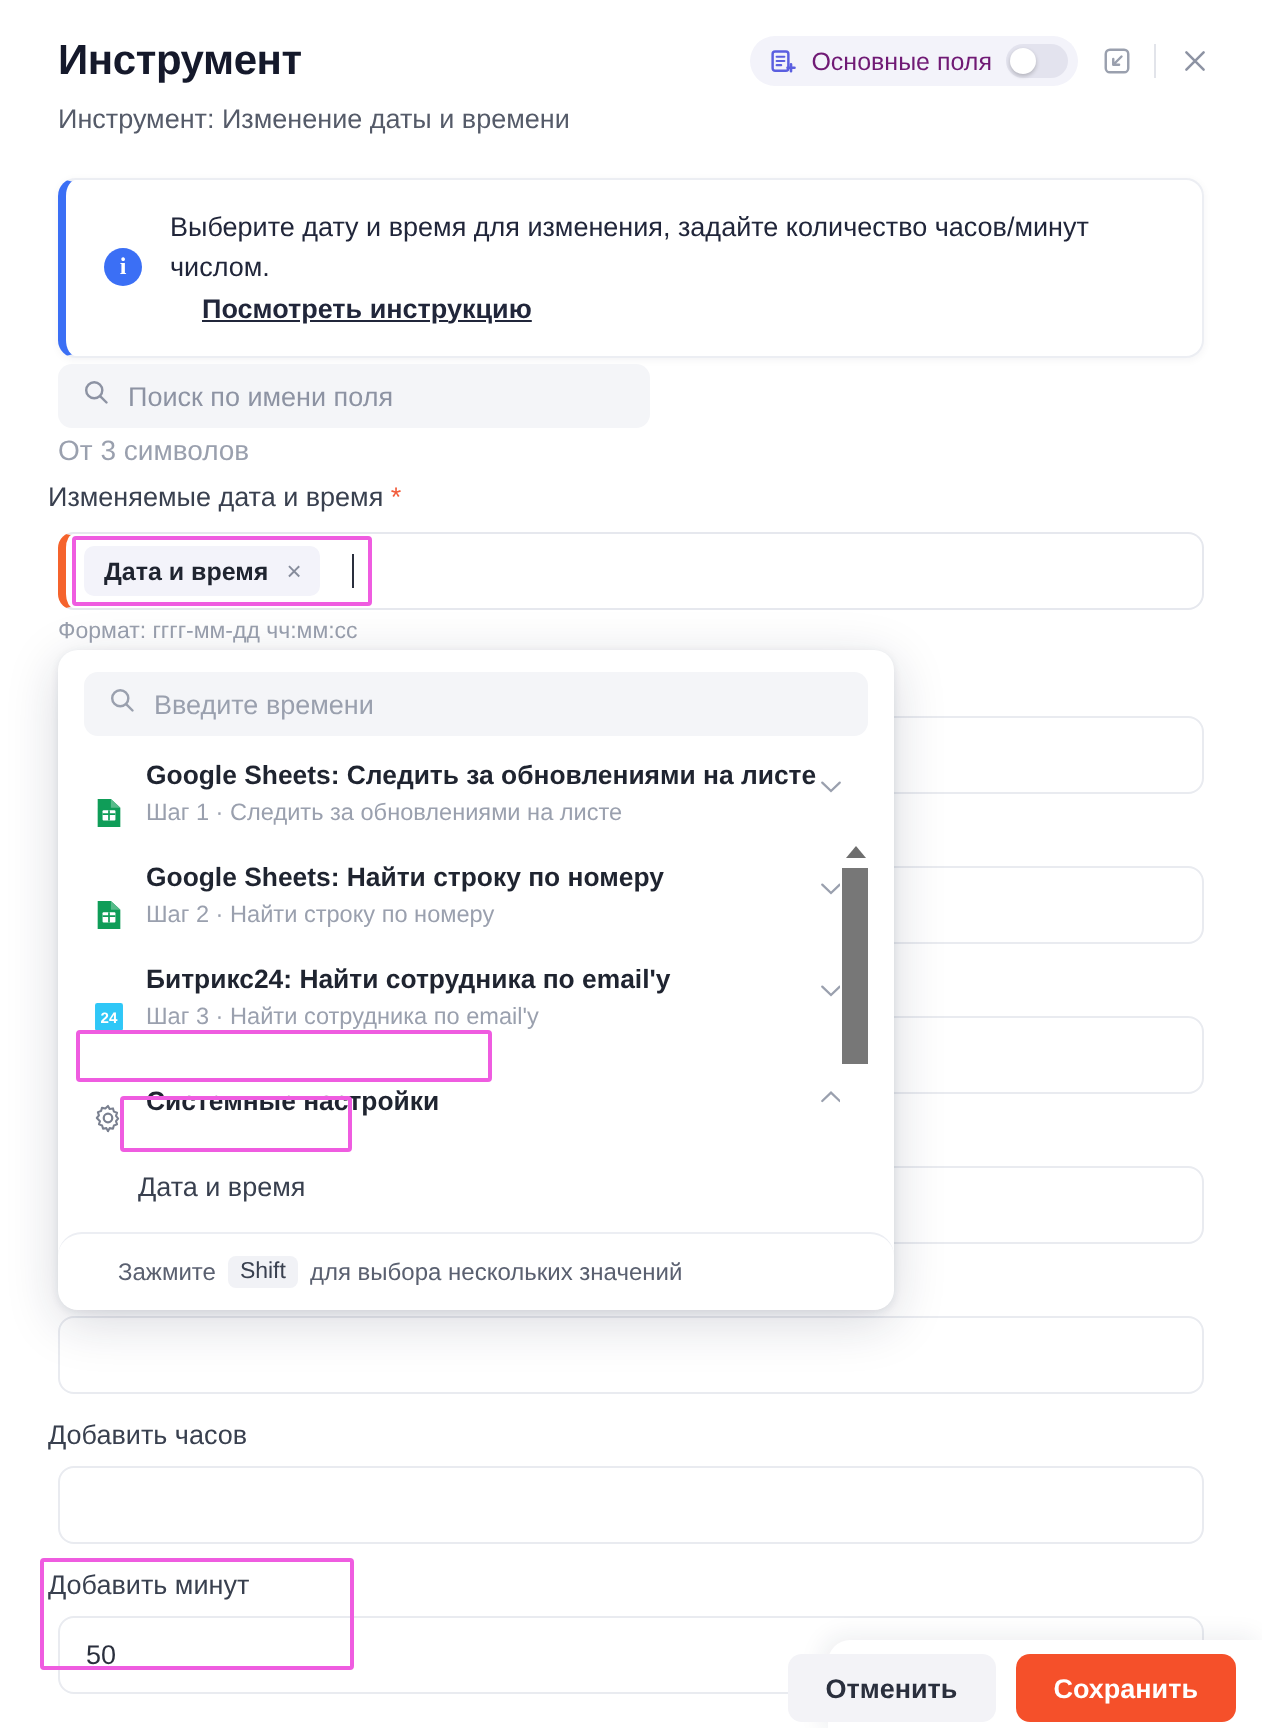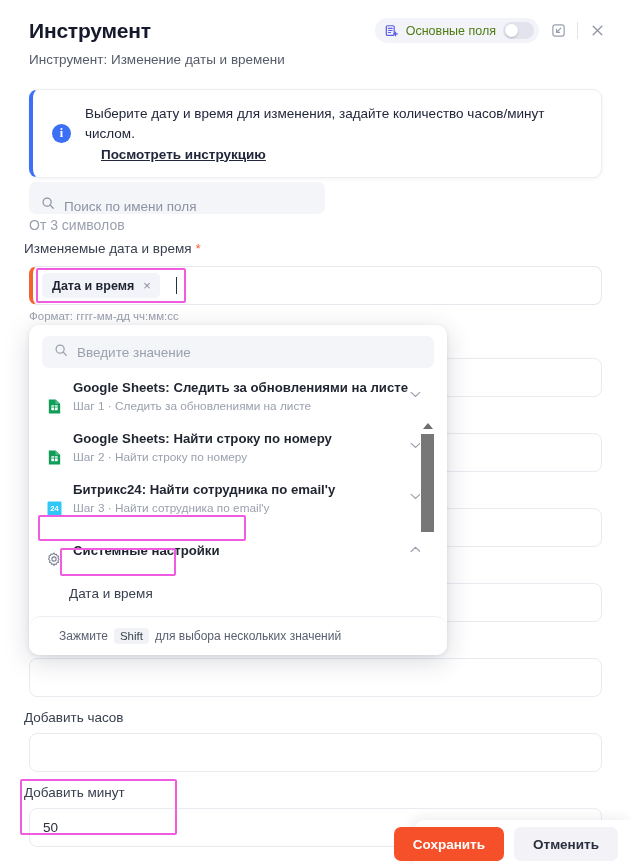--- a/index.html
+++ b/index.html
@@ -48,21 +48,21 @@
     display: flex;
     align-items: center;
     gap: 7px;
     background: #f3f3fa;
     border-radius: 20px;
     padding: 4px 5px 4px 10px;
   }
   .mf-icon { display:block; width:14px; height:14px; }
   .mf-label {
     font-size: 12.5px;
-    color: #4d7c0f;
+    color: #701a75;
     font-weight: 500;
     white-space: nowrap;
   }
   .switch {
     width: 31px; height: 17px;
     background: #e3e3ee;
     border-radius: 10px;
     position: relative;
     flex: none;
   }
@@ -130,21 +130,21 @@
   }
 
   
   .field-search {
     position: absolute;
     left: 29px; top: 182px;
     width: 296px; height: 32px;
     background: #f4f5f8;
     border-radius: 7px;
     display: flex;
-    align-items: flex-end;
+    align-items: center;
     gap: 9px;
     padding: 0 12px;
   }
   .field-search .ph { font-size: 13.5px; color: #8d93a3; }
   .hint-small {
     position: absolute;
     left: 29px; top: 217px;
     font-size: 14px;
     color: #9aa0ae;
   }
@@ -456,21 +456,21 @@
 
   <div class="dropdown">
 
     <div class="dd-search">
       <span>
         <svg width="14" height="14" viewBox="0 0 16 16" fill="none">
           <circle cx="7" cy="7" r="4.6" stroke="#9aa0ae" stroke-width="1.4"></circle>
           <path d="M10.5 10.5L14 14" stroke="#9aa0ae" stroke-width="1.4" stroke-linecap="round"></path>
         </svg>
       </span>
-      <span class="ph">Введите значение</span>
+      <span class="ph">Введите времени</span>
     </div>
 
     <div class="dd-list">
 
       <div class="dd-item">
         <span class="app-icon">
           <svg width="17" height="17" viewBox="0 0 18 18" fill="none">
             <path d="M3 1.6h7l5 4.6v10.2H3V1.6z" fill="#0f9d58"></path>
             <path d="M10 1.6l5 4.6h-5V1.6z" fill="#57bb8a"></path>
             <rect x="5.6" y="7.6" width="6.8" height="5.4" rx=".5" fill="#ffffff"></rect>
@@ -567,17 +567,17 @@
   <div class="bg-input" style="top:733px;"></div>
 
   <div class="lbl" style="top:785px;">Добавить минут</div>
   <div class="bg-input" style="top:808px;"></div>
   <div class="num-val" style="left:43px; top:820px;">50</div>
   <div class="hl-box" style="left:20px; top:779px; width:157px; height:56px;"></div>
 
   <div class="cut-row"></div>
 
   <div class="footer-bar">
+    <button class="btn btn-cancel">Отменить</button>
     <button class="btn btn-save">Сохранить</button>
-    <button class="btn btn-cancel">Отменить</button>
   </div>
 
 </div>
 
 </body></html>

